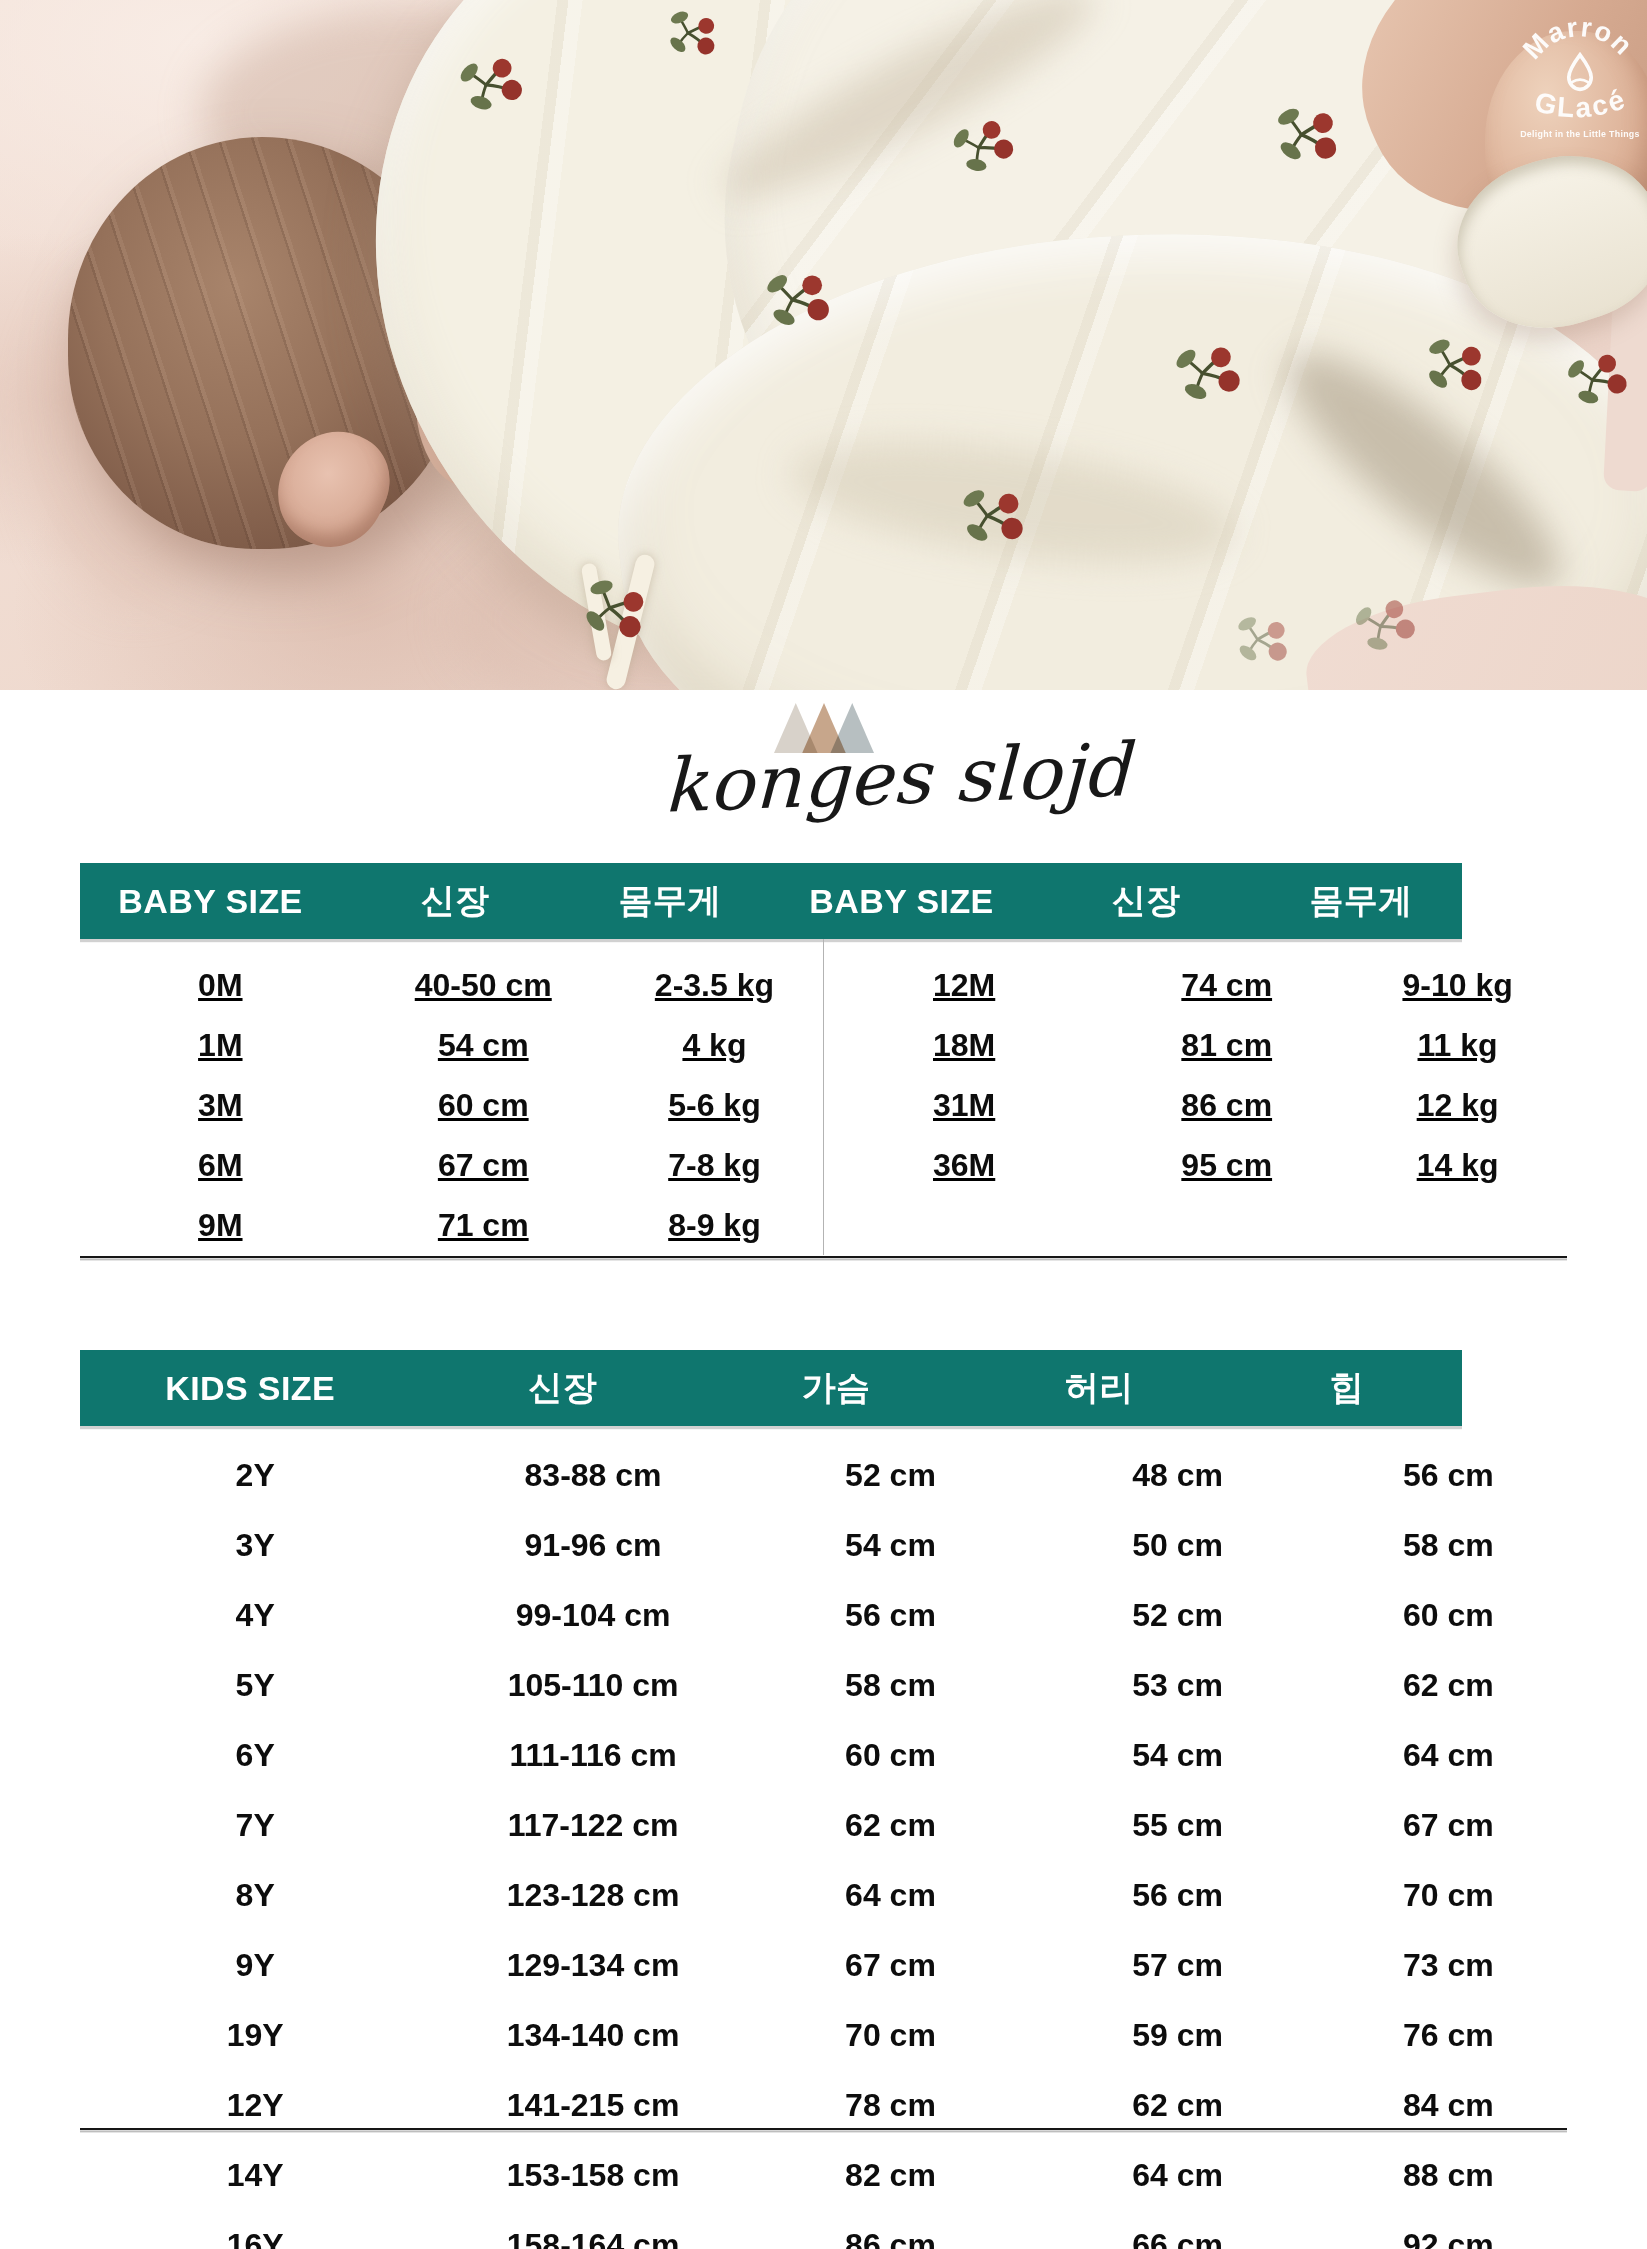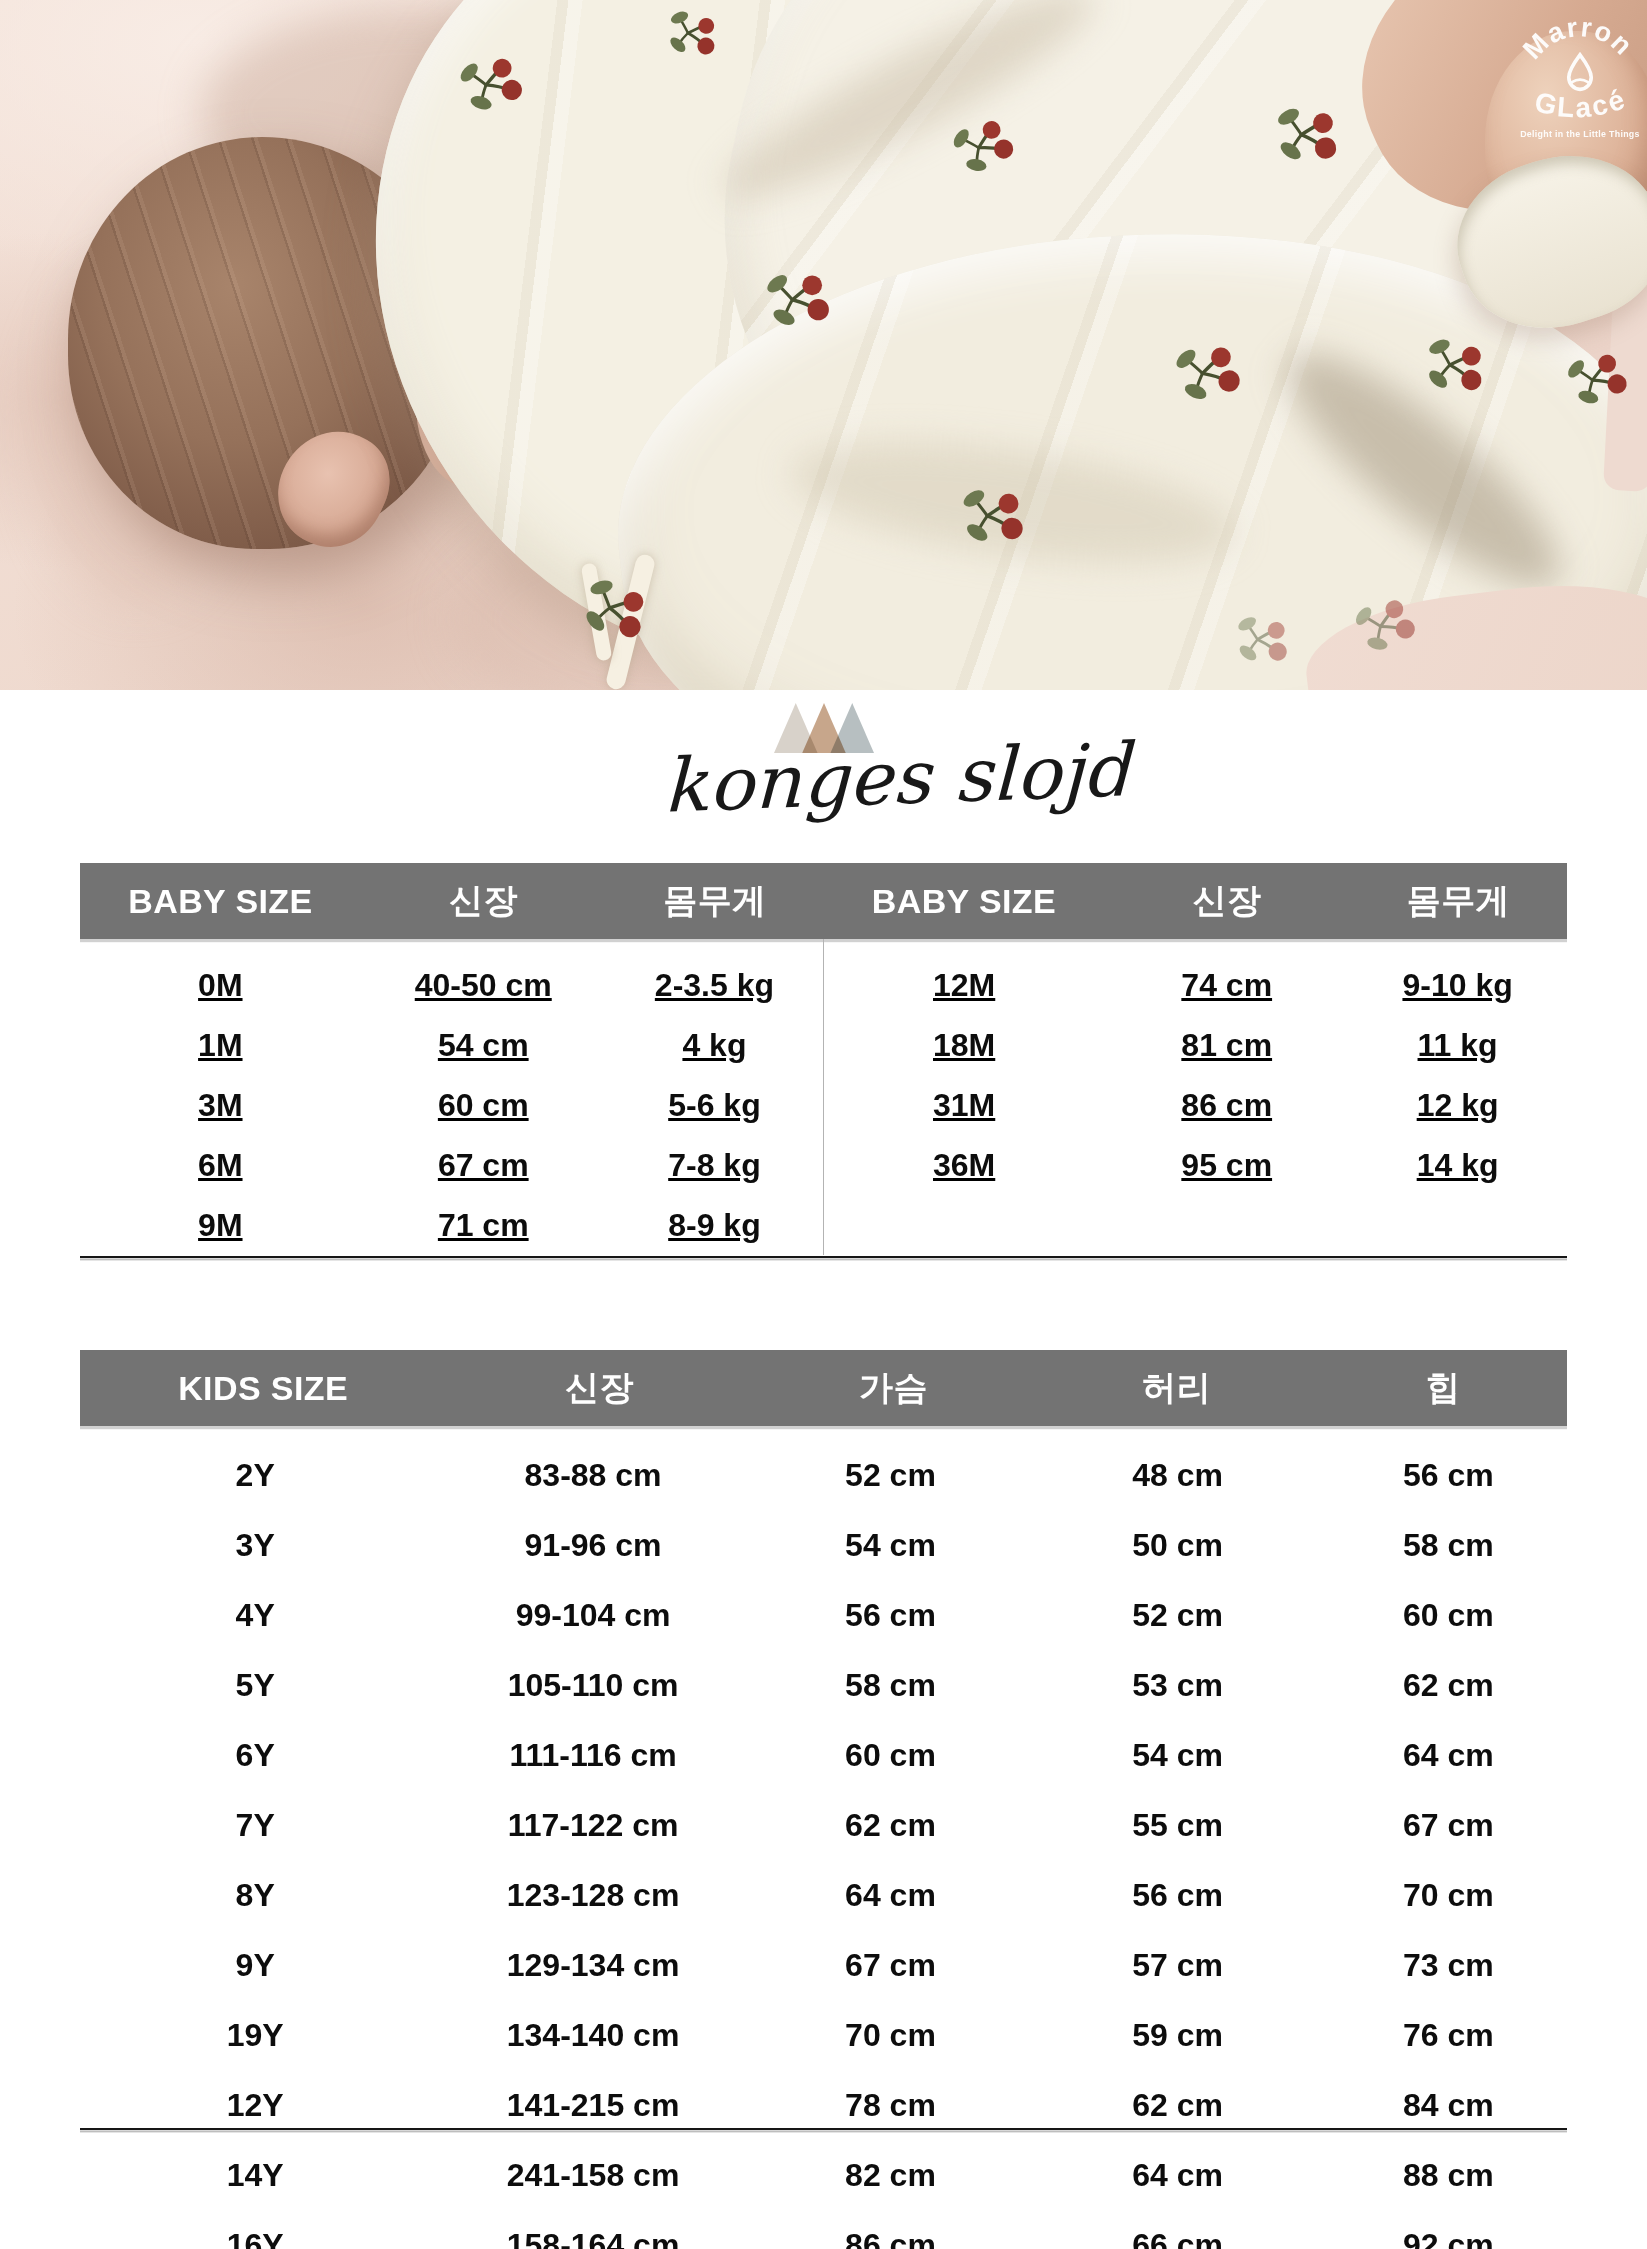--- a/index.html
+++ b/index.html
@@ -119,22 +119,22 @@
     position:absolute; left:668px; top:737px; width:314px; height:121px;
     text-align:center; color:#181818;
     font-family:"DejaVu Serif","Liberation Serif",serif;
     font-style:italic; font-weight:400; font-size:74px; letter-spacing:0px;
     transform:skewX(-6deg) rotate(-2deg);
     white-space:nowrap;
   }
 
   
   .thead {
-    position:absolute; left:80px; width:1487px; height:76px;
-    background:#737373; color:#ffffff; display:grid; align-items:center;
+    position:absolute; left:80px; width:1382px; height:76px;
+    background:#0f766e; color:#ffffff; display:grid; align-items:center;
     font-weight:700; font-size:34px; letter-spacing:0.4px;
     box-shadow:0 3.2px 0 rgba(0,0,0,.18);
   }
   .thead .hc { text-align:center; }
   .baby-head { top:863px; grid-template-columns:349fr 305fr 270fr 349fr 305fr 270fr; }
   .kids-head { top:1350px; grid-template-columns:455fr 381fr 350fr 354fr 308fr; }
 
   .baby-body { position:absolute; left:80px; top:939px; width:1487px; display:grid; grid-template-columns:743px 743px;text-decoration:underline; }
   .baby-half { display:grid; grid-template-columns:349fr 305fr 270fr; grid-auto-rows:60px; align-items:center; padding-top:16px; }
   .baby-half.right { border-left:1.6px solid #b3b3b3; }
@@ -377,21 +377,21 @@
     <div class="c">59 cm</div>
     <div class="c">76 cm</div>
 
     <div class="c">12Y</div>
     <div class="c">141-215 cm</div>
     <div class="c">78 cm</div>
     <div class="c">62 cm</div>
     <div class="c">84 cm</div>
 
     <div class="c">14Y</div>
-    <div class="c">241-158 cm</div>
+    <div class="c">153-158 cm</div>
     <div class="c">82 cm</div>
     <div class="c">64 cm</div>
     <div class="c">88 cm</div>
 
     <div class="c">16Y</div>
     <div class="c">158-164 cm</div>
     <div class="c">86 cm</div>
     <div class="c">66 cm</div>
     <div class="c">92 cm</div>
   </div>

